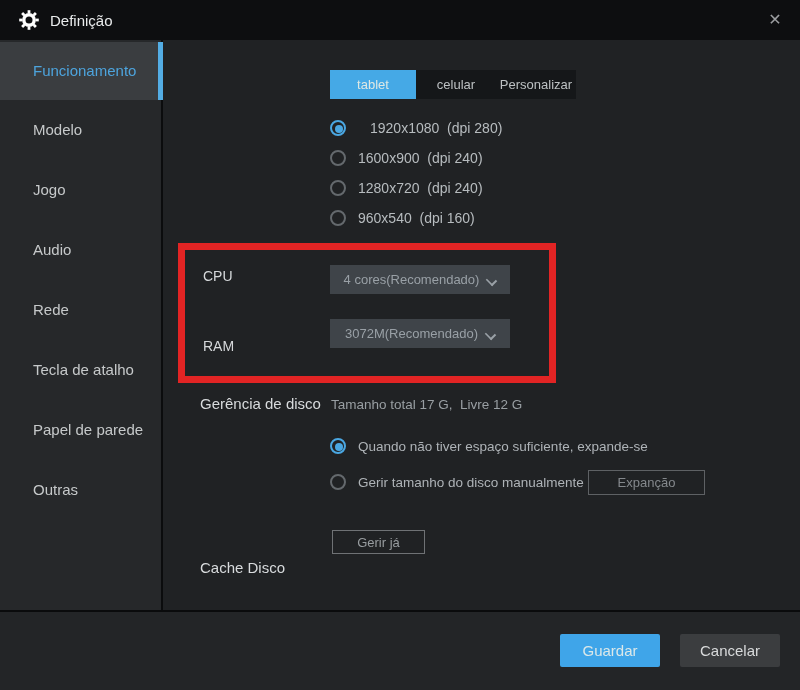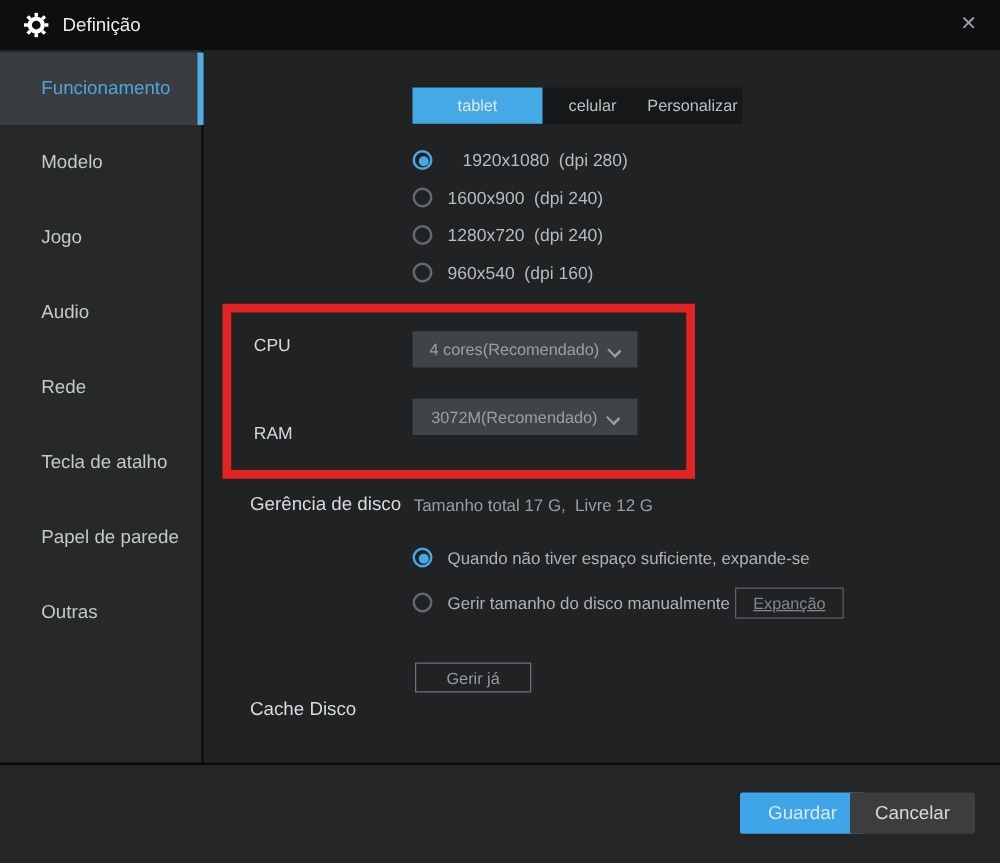--- a/index.html
+++ b/index.html
@@ -17,21 +17,21 @@
   .sidebar { position:absolute; left:0; top:40px; width:163px; height:570px; background:#26282a; border-right:2px solid #0b0c0d; }
   .side-item { position:relative; height:60px; line-height:60px; padding-left:33px; color:#c6c9ca; font-size:15px; cursor:pointer; }
   .side-item.active { background:#3a3d40; height:58px; line-height:58px; margin-top:2px; color:#4da4dd; }
   .side-item.active .active-bar { position:absolute; right:-2px; top:0; width:5px; height:100%; background:#53ade4; }
 
   
   .main { position:absolute; left:163px; top:40px; width:637px; height:570px; background:#202224; }
 
   .tabbar { position:absolute; left:167px; top:30px; height:29px; display:flex; background:#151719; }
   .tab { width:80px; height:29px; line-height:29px; text-align:center; font-size:13px; color:#bdc1c3; cursor:pointer; }
-  .tab.active { width:104px; background:#45a9e6; color:#dee8e4; }
+  .tab.active { width:86px; background:#45a9e6; color:#dee8e4; }
 
   .res-row { position:absolute; left:167px; height:30px; display:flex; align-items:center; cursor:pointer; }
   .radio { width:16px; height:16px; border-radius:50%; border:2px solid #64696d; position:relative; flex:0 0 16px; }
   .radio.checked { border-color:#4aa7e2; }
   .radio.checked::after { content:""; position:absolute; left:3px; top:3px; width:8px; height:8px; border-radius:50%; background:#4aa7e2; }
   .res-label { margin-left:12px; font-size:14px; color:#b7bcbf; white-space:pre-wrap; }
 
   .annotation-rect { position:absolute; left:15px; top:203px; width:378px; height:140px; border:7px solid #e22424; pointer-events:none; }
 
   .field-label { position:absolute; left:40px; font-size:14px; color:#d6d9db; }
@@ -39,28 +39,28 @@
   .dd-value { max-width:150px; white-space:nowrap; }
   .chevron { margin-left:8px; width:9px; height:9px; position:relative; }
   .chevron::before { content:""; position:absolute; left:0; top:1px; width:7px; height:7px; border-right:2px solid #9aa1a7; border-bottom:2px solid #9aa1a7; transform:rotate(45deg) scale(1,0.8); }
 
   .disk-label { position:absolute; left:37px; top:355px; font-size:15px; color:#d8dbdd; }
   .disk-info { position:absolute; left:168px; top:357px; font-size:13.5px; color:#999fa3; white-space:pre-wrap; }
   .disk-row { position:absolute; left:167px; height:30px; display:flex; align-items:center; cursor:pointer; }
   .disk-opt-label { margin-left:12px; font-size:13.5px; color:#aeb3b7; }
 
   .ghost-btn { position:absolute; background:transparent; border:1px solid #5e6164; color:#84888c; font-size:13px; text-align:center; cursor:pointer; font-family:inherit; }
-  .expand-btn { left:425px; top:430px; width:87px; height:25px;text-decoration:underline; }
+  .expand-btn { left:425px; top:430px; width:117px; height:25px; }
   .cache-label { position:absolute; left:37px; top:519px; font-size:15px; color:#d8dbdd; }
   .clear-btn { left:169px; top:490px; width:93px; height:24px; border-color:#6f7275; color:#989da0; }
 
   
   .footer { position:absolute; left:0; top:610px; width:800px; height:80px; background:#232527; border-top:2px solid #0a0b0c; }
   .btn { position:absolute; top:22px; width:100px; height:33px; border:none; font-size:15px; border-radius:2px; cursor:pointer; font-family:inherit; }
-  .btn-save { left:560px; background:#3fa5e9; color:#dce8e9;margin-left:32px; }
+  .btn-save { left:560px; background:#3fa5e9; color:#dce8e9; }
   .btn-cancel { left:680px; background:#3b3d3f; color:#d8dadb; }
 </style>
 </head>
 <body>
 
 <div class="window">
 
   <div class="titlebar">
     <span class="gear-wrap">
       <svg width="20" height="20" viewBox="0 0 20 20">

